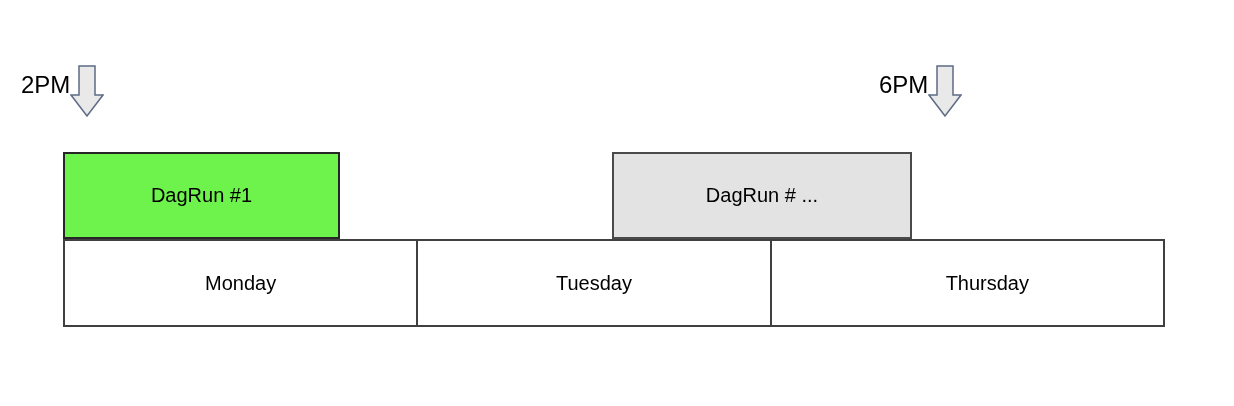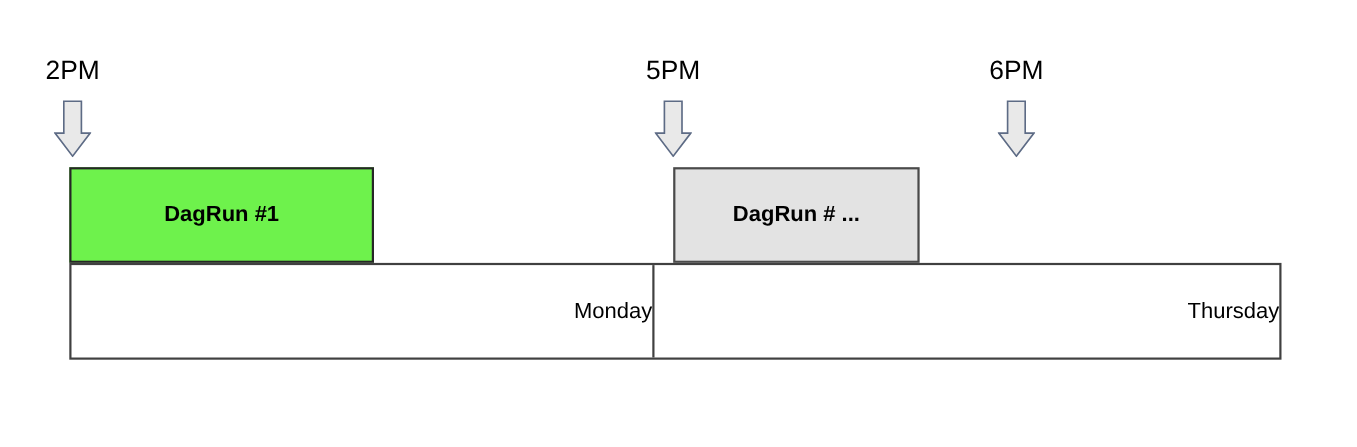--- a/index.html
+++ b/index.html
@@ -14,21 +14,21 @@
     height: 406px;
     background: #ffffff;
     overflow: hidden;
   }
   
   .time-marker {
     position: absolute;
     top: 52px;
     transform: translateX(-50%);
     display: flex;
-    flex-direction: column;
+    flex-direction: row;
     align-items: center;
     width: 90px;
   }
   .time-label {
     font-size: 24px;
     color: #000000;
     line-height: 26px;
     white-space: nowrap;
     text-align: center;
   }
@@ -40,51 +40,50 @@
   .run-box {
     position: absolute;
     top: 152px;
     height: 87px;
     box-sizing: border-box;
     display: flex;
     align-items: center;
     justify-content: center;
     font-size: 20px;
     color: #000000;
-    font-weight: bold;
   }
   .run-green {
     left: 63px;
     width: 277px;
     background: #6EF24C;
     border: 2px solid #262626;
   }
   .run-gray {
     left: 612px;
-    width: 224px;
+    width: 300px;
     background: #E3E3E3;
     border: 2px solid #4A4A4A;
   }
   
   .day-row {
     position: absolute;
     left: 63px;
     top: 239px;
     width: 1102px;
     height: 88px;
     box-sizing: border-box;
     border: 2px solid #404040;
     display: flex;
     background: #ffffff;
   }
   .day-cell {
     flex: 1;
     display: flex;
     align-items: center;
-    justify-content: flex-end;
+    justify-content: center;
     border-right: 2px solid #404040;
     font-size: 20px;
     color: #000000;
   }
   .day-cell:last-child {
     border-right: none;
     padding-left: 40px;
   }
 </style>
 </head>
@@ -93,26 +92,20 @@
 <div class="canvas">
 
   <div class="time-marker" style="left:66px">
     <div class="time-label">2PM</div>
     <svg class="down-arrow" width="34" height="52" viewBox="0 0 34 52">
       <polygon points="9,1 25,1 25,30 33,30 17,51 1,30 9,30" fill="#E9E9E9" stroke="#5D6B85" stroke-width="1.5"></polygon>
     </svg>
   </div>
 
 
-  <div class="time-marker" style="left:612px">
-    <div class="time-label">5PM</div>
-    <svg class="down-arrow" width="34" height="52" viewBox="0 0 34 52">
-      <polygon points="9,1 25,1 25,30 33,30 17,51 1,30 9,30" fill="#E9E9E9" stroke="#5D6B85" stroke-width="1.5"></polygon>
-    </svg>
-  </div>
 
   <div class="time-marker" style="left:924px">
     <div class="time-label">6PM</div>
     <svg class="down-arrow" width="34" height="52" viewBox="0 0 34 52">
       <polygon points="9,1 25,1 25,30 33,30 17,51 1,30 9,30" fill="#E9E9E9" stroke="#5D6B85" stroke-width="1.5"></polygon>
     </svg>
   </div>
 
   <div class="run-box run-green">
     <span>DagRun #1</span>
@@ -120,17 +113,20 @@
 
   <div class="run-box run-gray">
     <span>DagRun # ...</span>
   </div>
 
   <div class="day-row">
     <div class="day-cell">
       <span>Monday</span>
     </div>
     <div class="day-cell">
+      <span>Tuesday</span>
+    </div>
+    <div class="day-cell">
       <span>Thursday</span>
     </div>
   </div>
 
 </div>
 
 </body></html>

